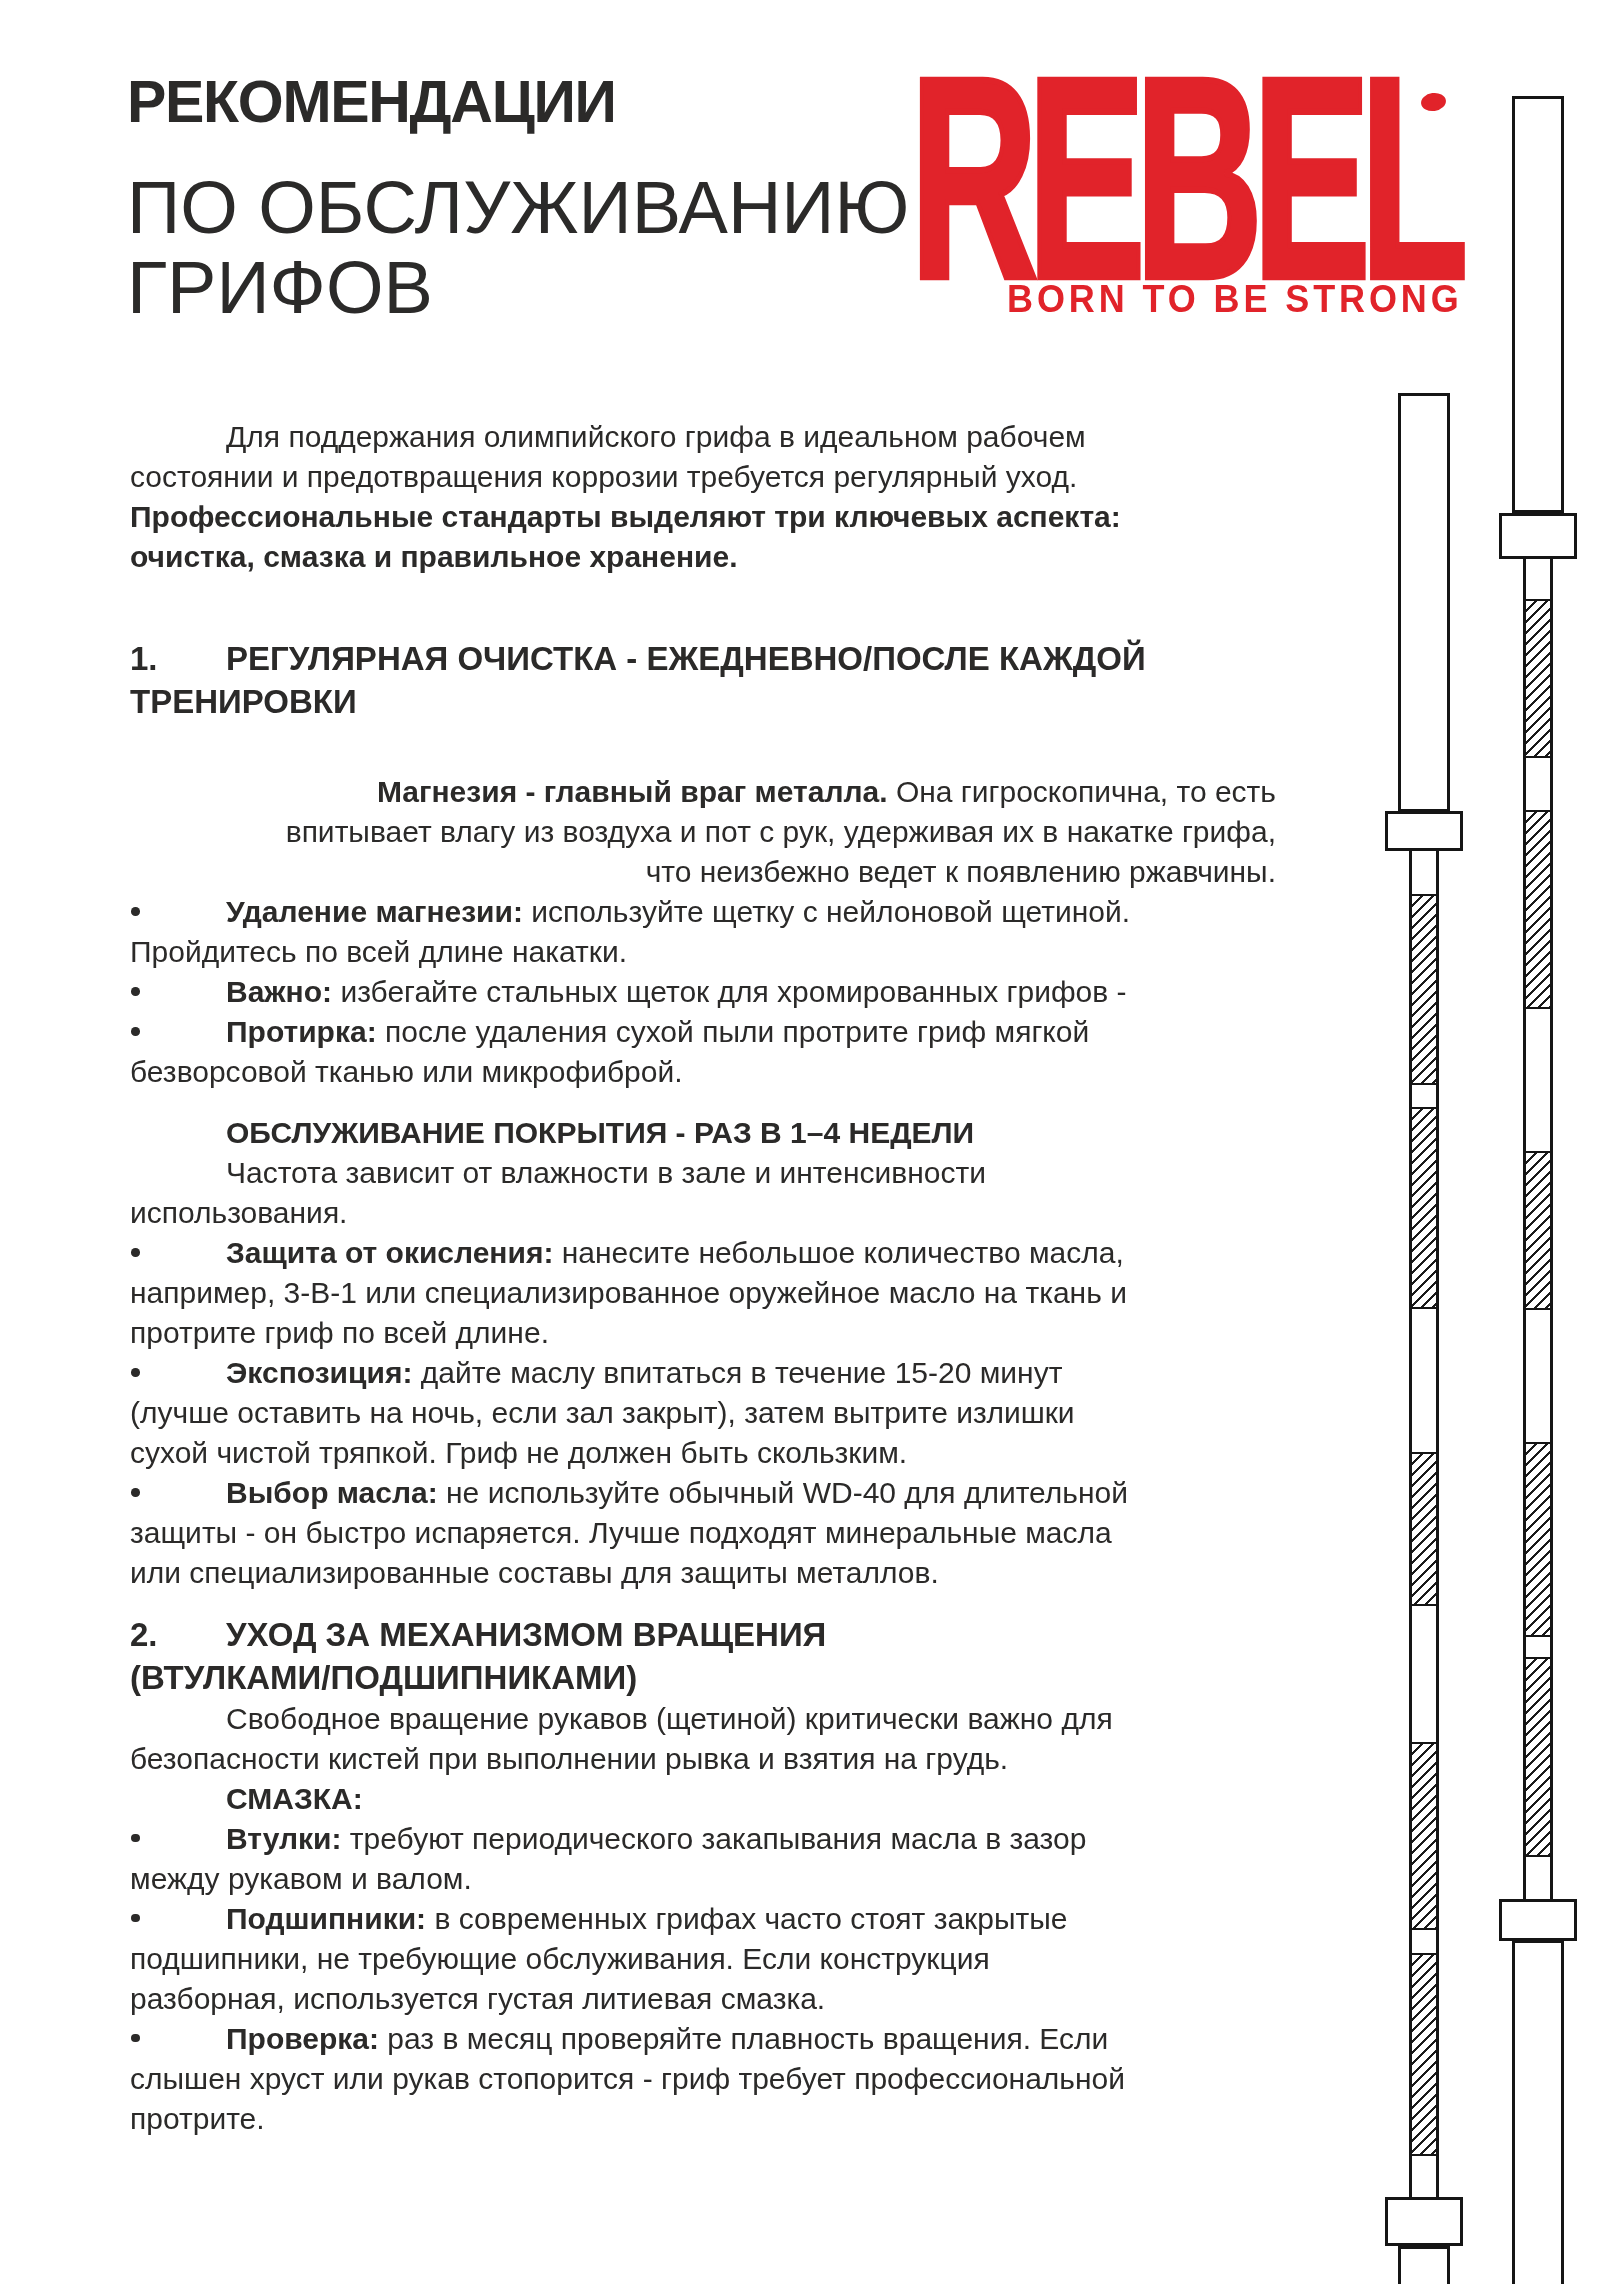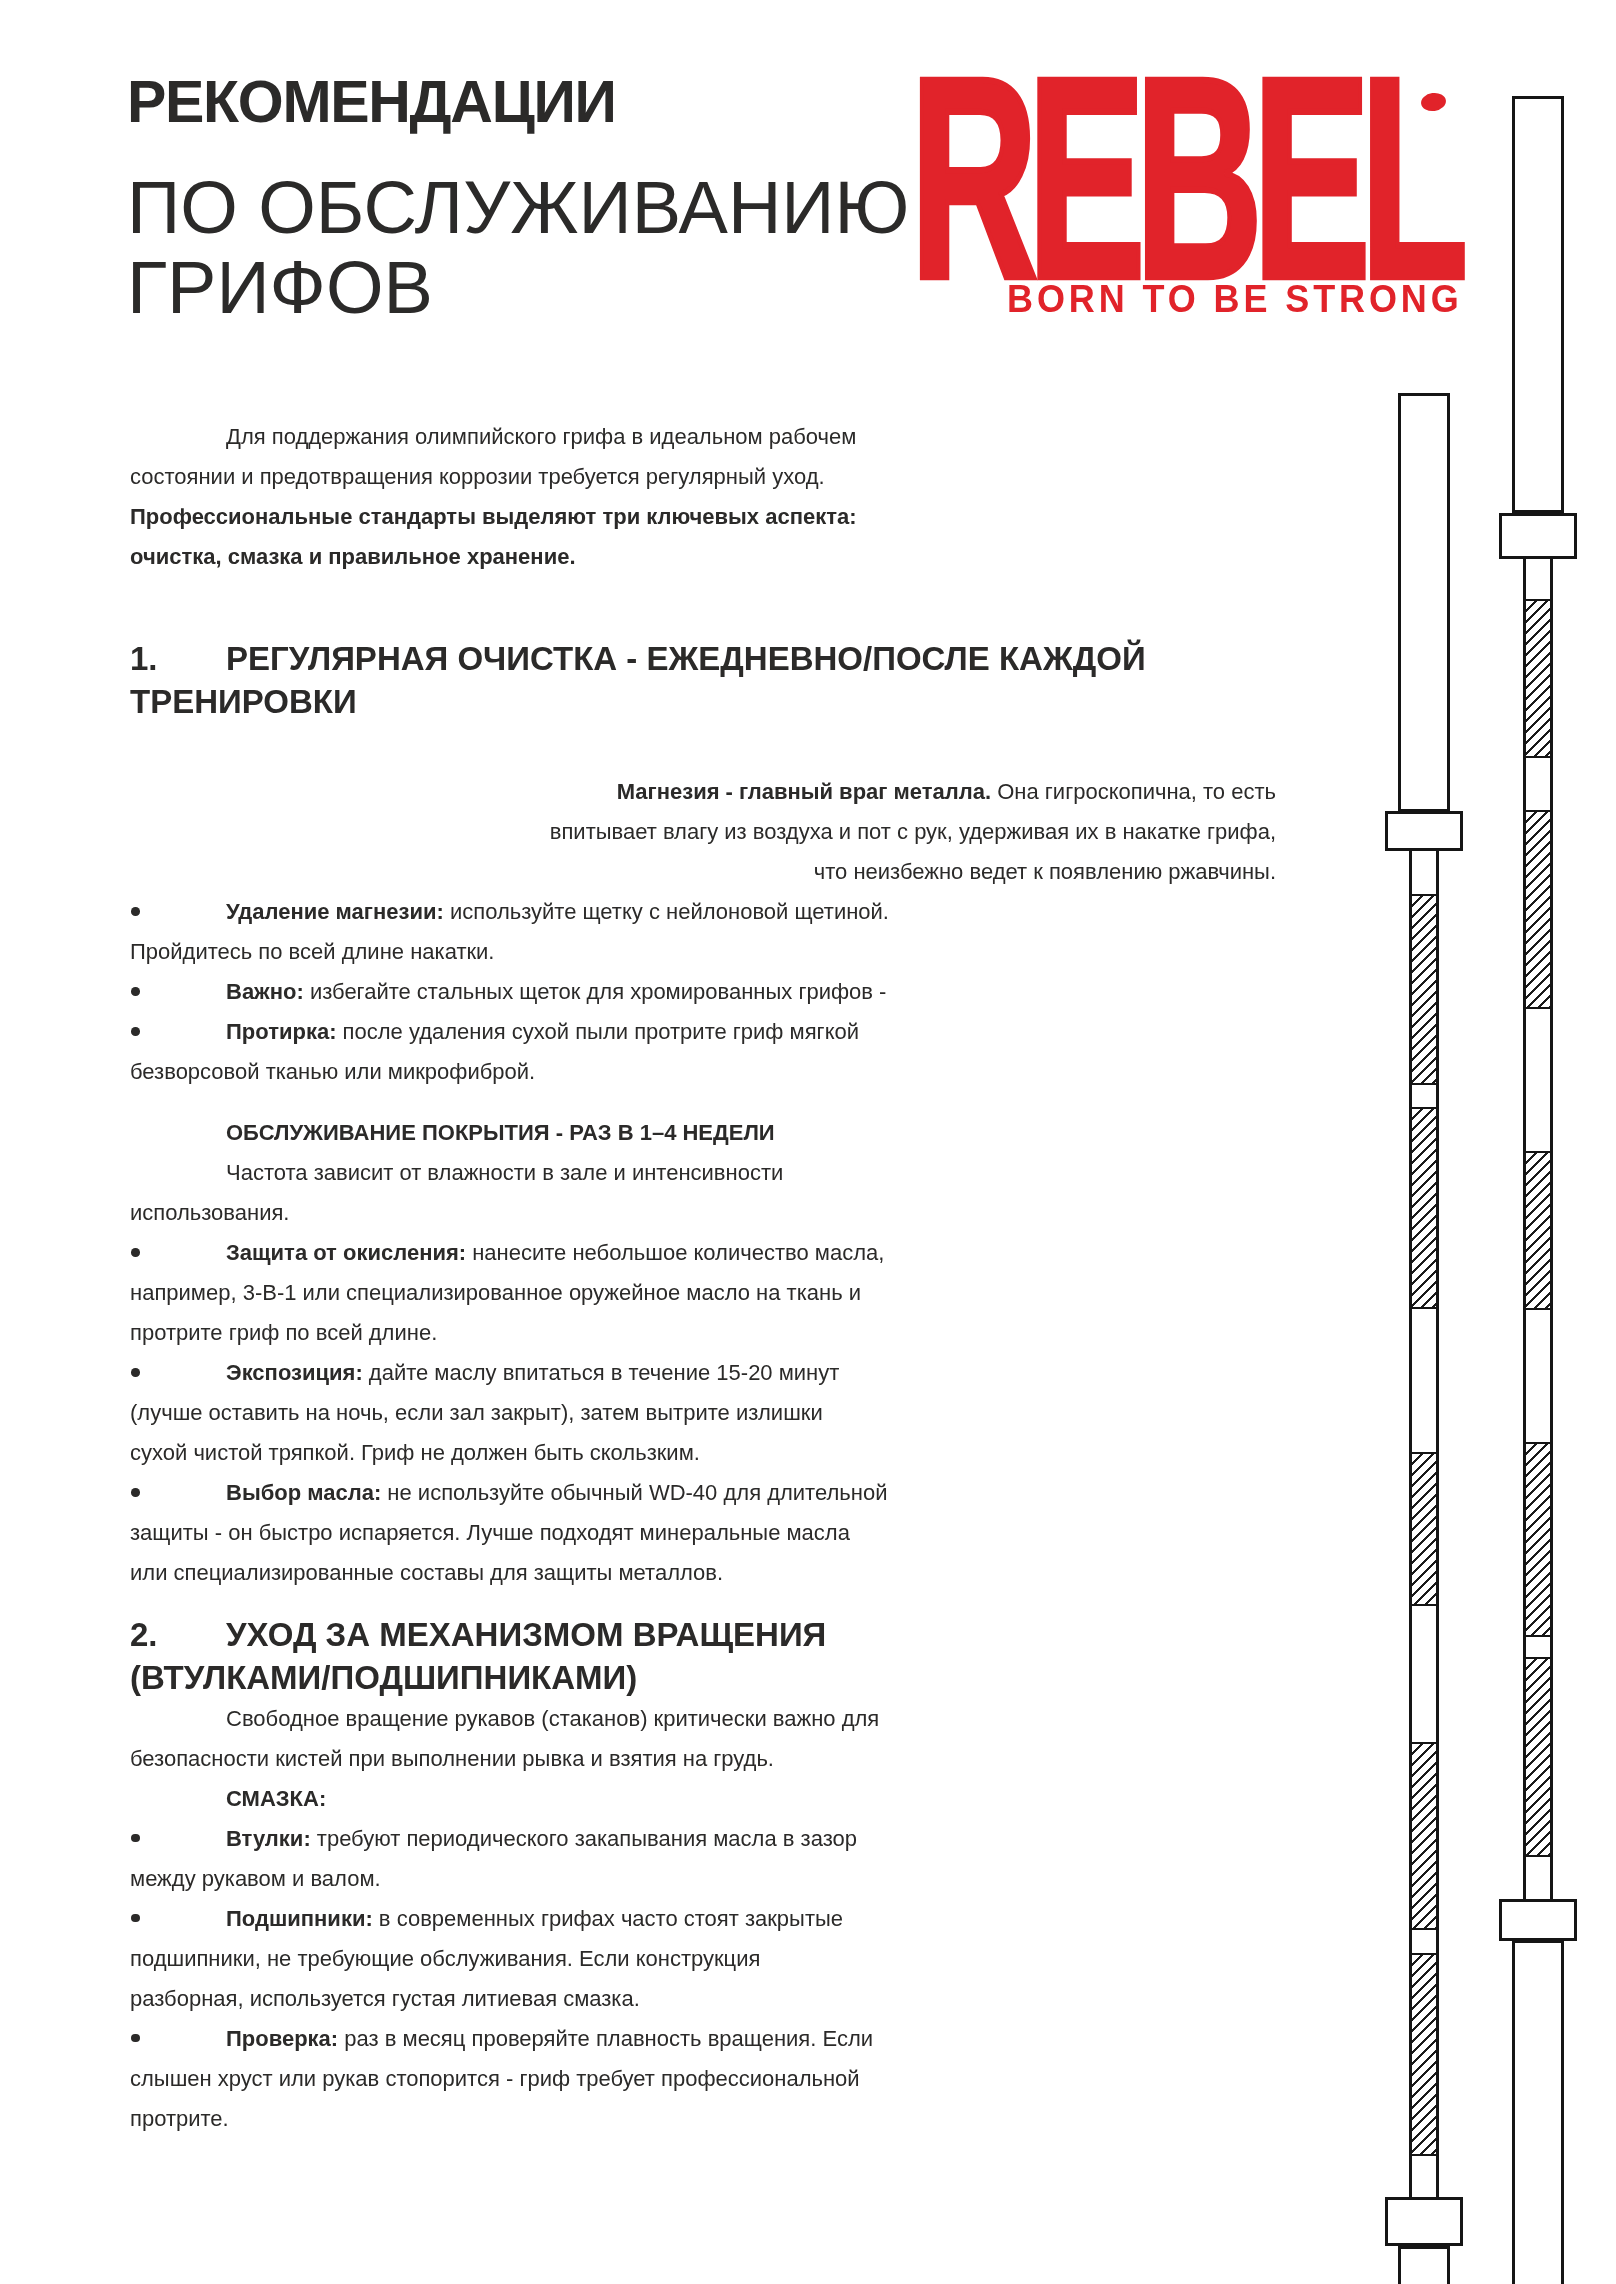--- a/index.html
+++ b/index.html
@@ -46,21 +46,21 @@
     transform:scaleY(1.08);transform-origin:left top;
     white-space:nowrap;
   }
 
   
   #content{
     position:absolute;left:130px;top:417px;width:1146px;
   }
   .line{
     position:relative;
-    font-size:22px;line-height:40px;height:40px;
+    font-size:30px;line-height:40px;height:40px;
     white-space:nowrap;
   }
   .line.ind{padding-left:96px;}
   .seg-b{font-weight:700;}
   .bullet-dot{
     position:absolute;left:1.3px;top:15px;
     width:8.5px;height:8.5px;border-radius:50%;
     background:#2b2a29;
   }
   .h-num{position:absolute;left:0;top:0;}
@@ -150,21 +150,21 @@
       <div class="blk blk-bullet">
         <div class="line ind"><span class="bullet-dot"></span><span class="seg-b">Выбор масла:</span><span> не используйте обычный WD-40 для длительной</span></div>
         <div class="line"><span>защиты - он быстро испаряется. Лучше подходят минеральные масла</span></div>
         <div class="line"><span>или специализированные составы для защиты металлов.</span></div>
       </div>
       <div class="blk blk-h2">
         <div class="line ind"><span class="h-num">2.</span><span>УХОД ЗА МЕХАНИЗМОМ ВРАЩЕНИЯ</span></div>
         <div class="line"><span>(ВТУЛКАМИ/ПОДШИПНИКАМИ)</span></div>
       </div>
       <div class="blk blk-para">
-        <div class="line ind"><span>Свободное вращение рукавов (стаканов) критически важно для</span></div>
+        <div class="line ind"><span>Свободное вращение рукавов (щетиной) критически важно для</span></div>
         <div class="line"><span>безопасности кистей при выполнении рывка и взятия на грудь.</span></div>
       </div>
       <div class="blk blk-subhead2">
         <div class="line ind"><span class="seg-b">СМАЗКА:</span></div>
       </div>
       <div class="blk blk-bullet">
         <div class="line ind"><span class="bullet-dot"></span><span class="seg-b">Втулки:</span><span> требуют периодического закапывания масла в зазор</span></div>
         <div class="line"><span>между рукавом и валом.</span></div>
       </div>
       <div class="blk blk-bullet">

